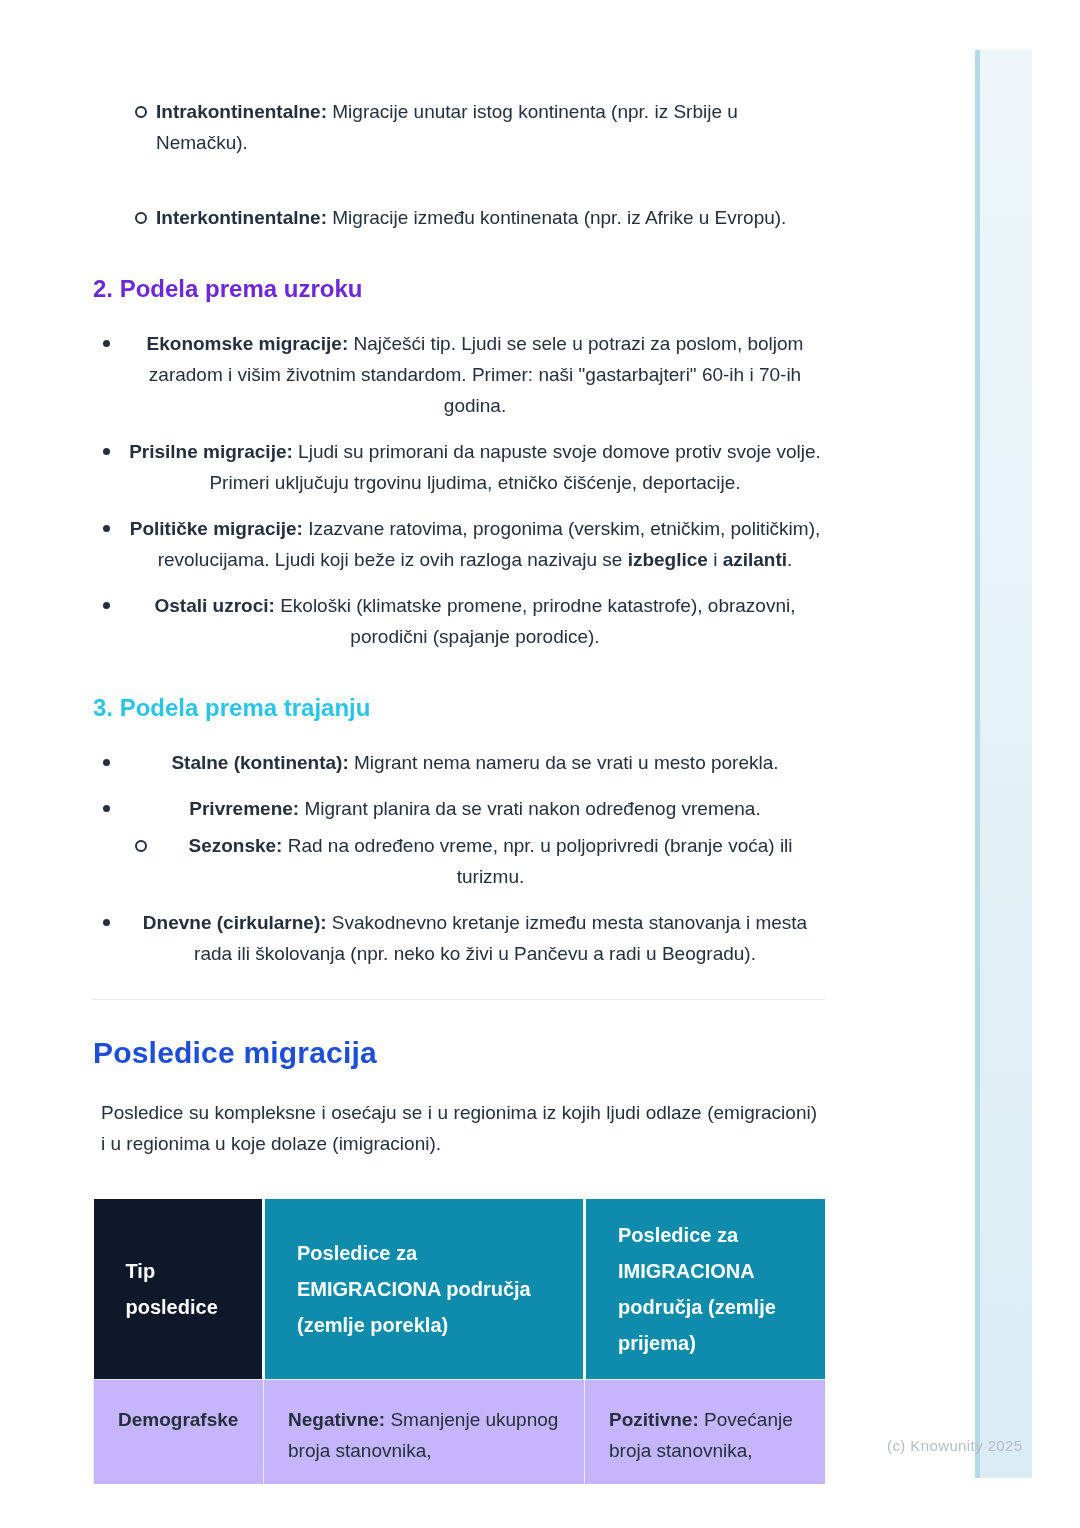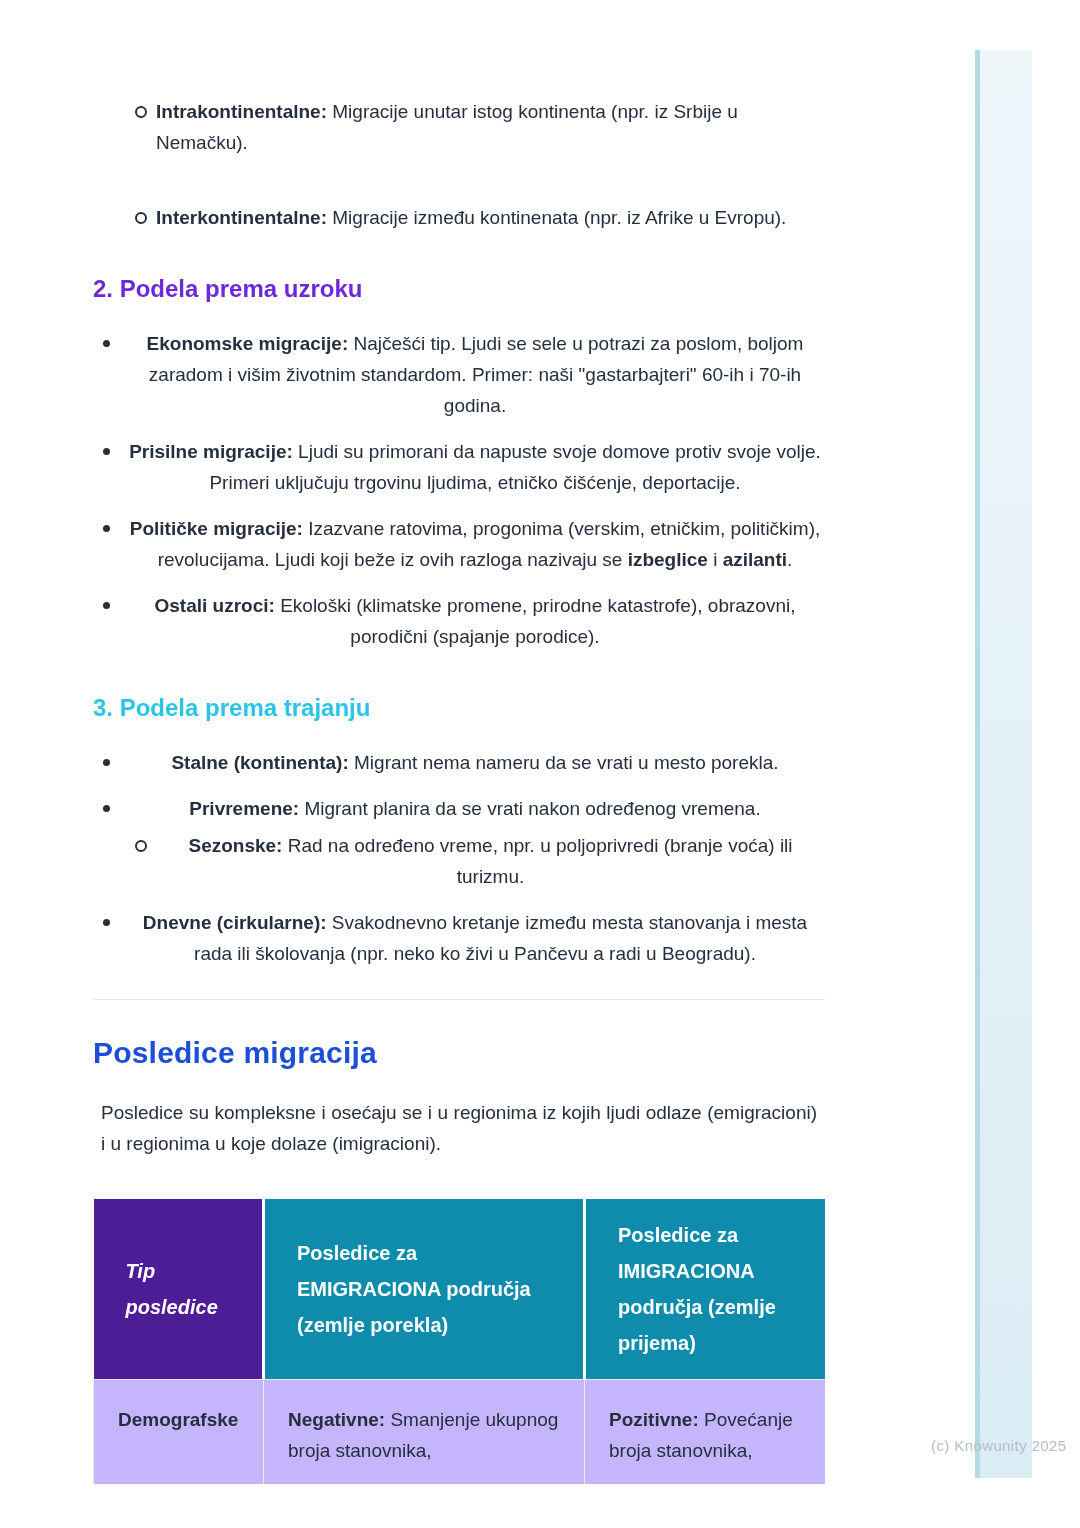--- a/index.html
+++ b/index.html
@@ -71,21 +71,21 @@
     box-sizing:border-box;
   }
 
   .side-strip{
     position:absolute;left:975px;top:50px;width:52px;height:1428px;
     border-left:5px solid #b5dae7;
     background:linear-gradient(180deg,#eef6fa 0%,#e3f1f7 55%,#daecf4 100%);
     z-index:1;
   }
   .copyright{
-    position:absolute;left:931px;top:1437px;z-index:3;
+    position:absolute;left:887px;top:1437px;z-index:3;
     font-size:15px;color:#b6bdc5;letter-spacing:0.4px;white-space:nowrap;
   }
   strong{font-weight:700;}
 </style>
 </head>
 <body>
 
 <div class="side-strip"></div>
 <div class="copyright">(c) Knowunity 2025</div>
 
@@ -121,21 +121,21 @@
 
   <div class="table-wrap">
     <table>
       <colgroup>
         <col style="width:170px">
         <col style="width:321px">
         <col style="width:241px">
       </colgroup>
       <thead>
         <tr>
-          <th style="background:#4c1d95;font-style:italic;">Tip posledice</th>
+          <th style="background:#0f172a;">Tip posledice</th>
           <th style="background:#0f8cab;">Posledice za EMIGRACIONA područja (zemlje porekla)</th>
           <th style="background:#0f8cab;">Posledice za IMIGRACIONA područja (zemlje prijema)</th>
         </tr>
       </thead>
       <tbody>
         <tr>
           <td><strong>Demografske</strong></td>
           <td><strong>Negativne:</strong><span> Smanjenje ukupnog broja stanovnika,</span></td>
           <td><strong>Pozitivne:</strong><span> Povećanje broja stanovnika,</span></td>
         </tr>

